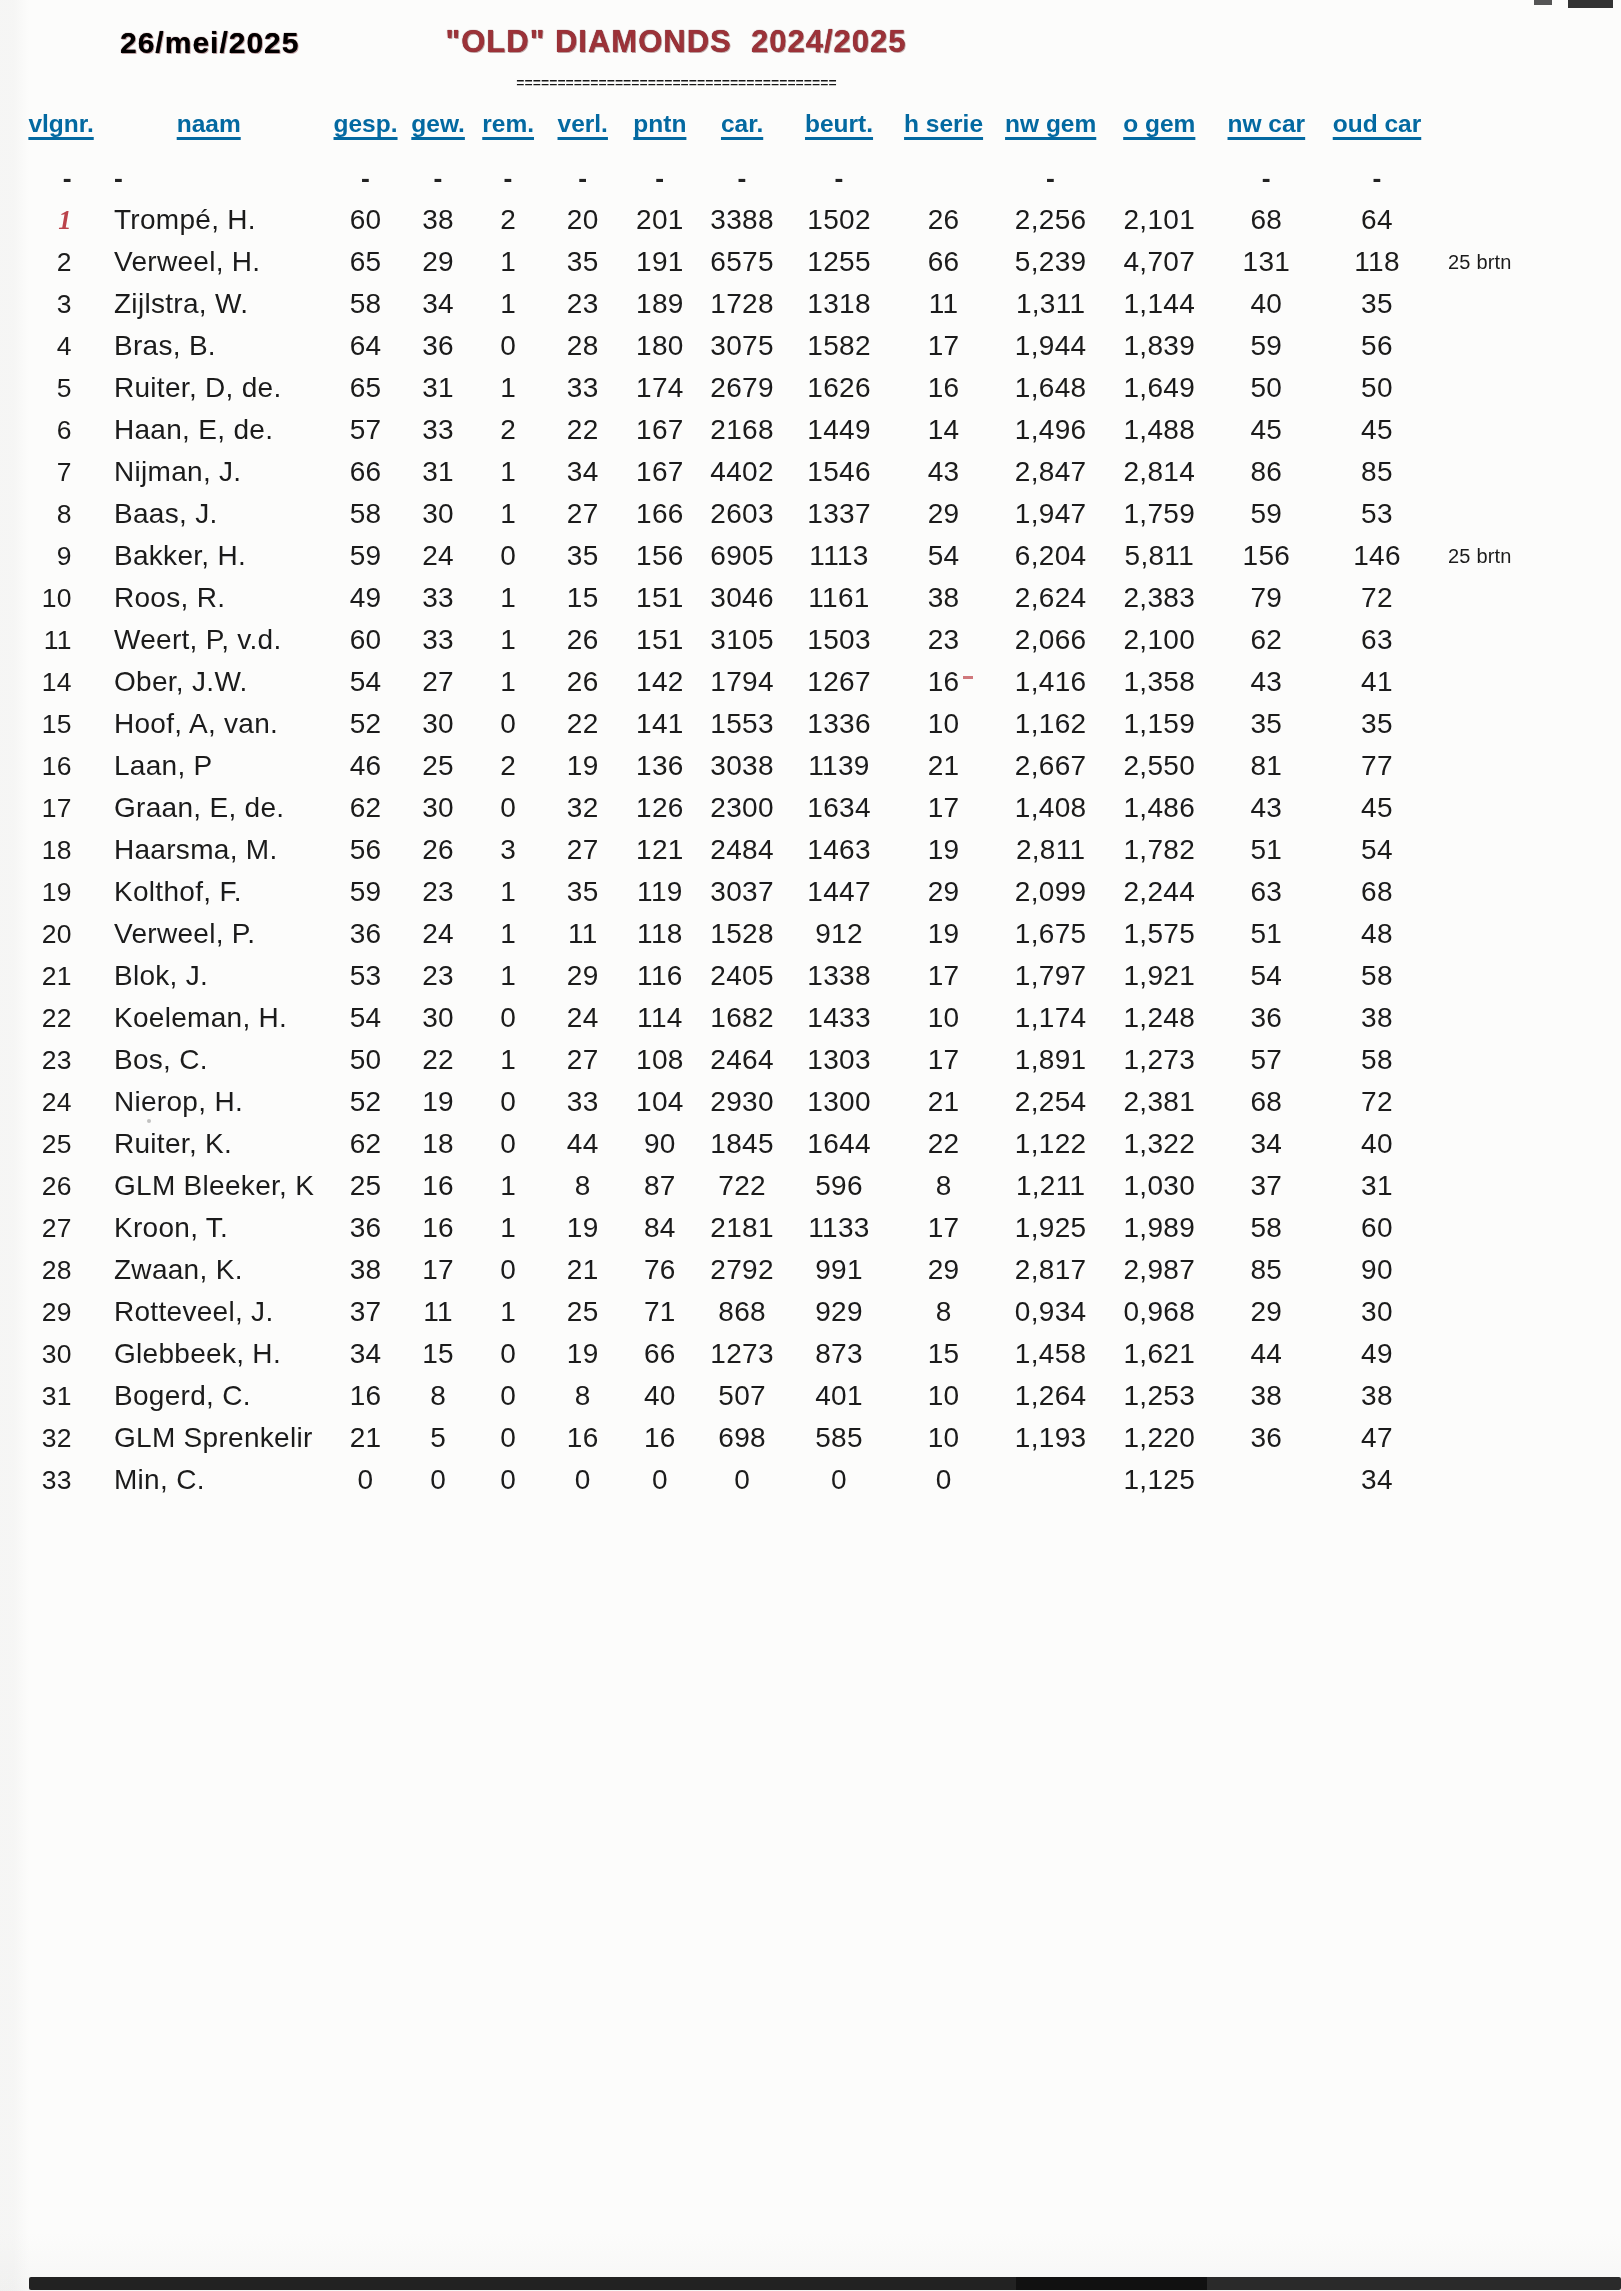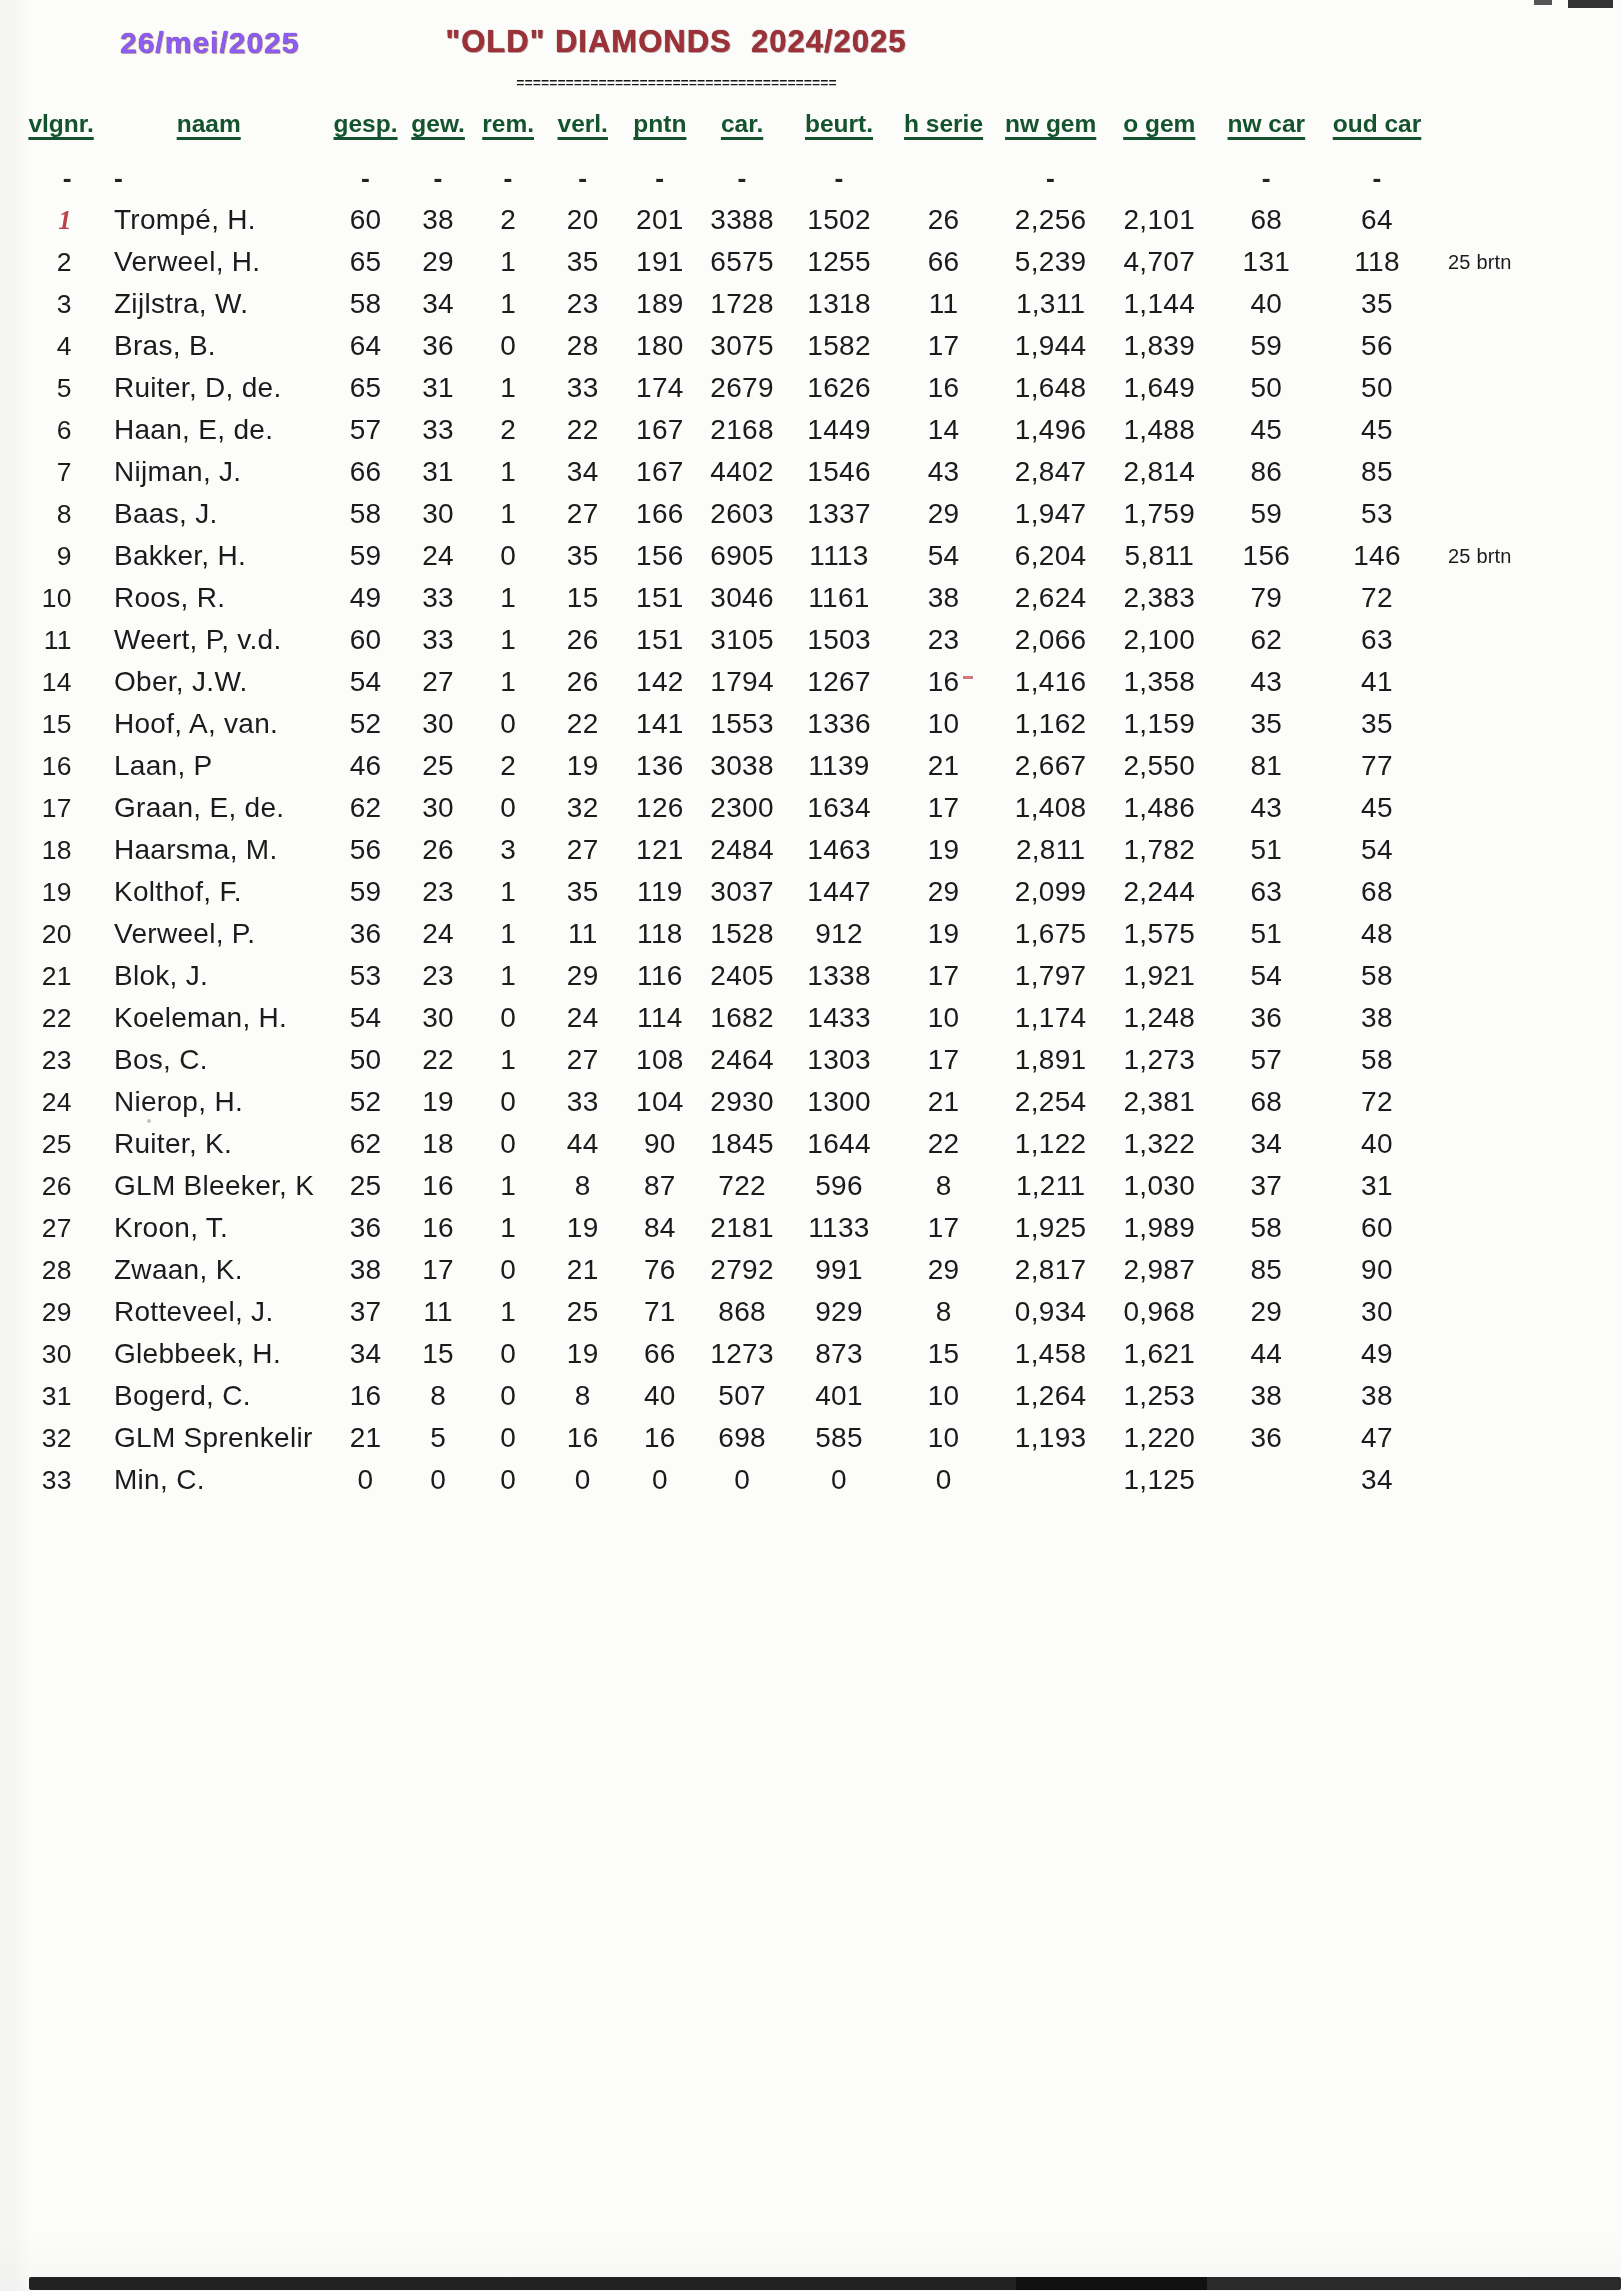--- a/index.html
+++ b/index.html
@@ -12,21 +12,21 @@
   
   body::before{
     content:"";position:absolute;inset:0;
     background:linear-gradient(90deg, rgba(200,200,200,.12) 0 13.7px, rgba(0,0,0,0) 29px),
                linear-gradient(0deg, rgba(180,180,180,.08), rgba(0,0,0,0) 59px);
     pointer-events:none;
   }
   .date-stamp{
     position:absolute;left:120px;top:25.5px;
     font-size:30px;font-weight:bold;letter-spacing:1px;
-    color:#8b5cf6;text-shadow:0 0 1px #5f1d23, 1px 1px 0 rgba(95,29,35,.35);
+    color:#000000;text-shadow:0 0 1px #5f1d23, 1px 1px 0 rgba(95,29,35,.35);
   }
   .doc-title{
     position:absolute;left:382px;top:23.5px;width:588px;text-align:center;
     font-size:31px;font-weight:bold;letter-spacing:1px;
     color:#9c3238;text-shadow:0 0 1px #5f1d23, 1px 1px 0 rgba(95,29,35,.35);
     white-space:pre;
   }
   .divider-line{
     position:absolute;left:446px;top:76px;width:461px;text-align:center;
     font-size:13.7px;font-weight:bold;color:#161616;letter-spacing:0;
@@ -39,21 +39,21 @@
   }
   col.c-vlgnr{width:64px;}  col.c-naam{width:235px;}
   col.c-gesp{width:74px;}   col.c-gew{width:69px;}
   col.c-rem{width:69px;}    col.c-verl{width:78px;}
   col.c-pntn{width:74px;}   col.c-car{width:88px;}
   col.c-beurt{width:103px;} col.c-hserie{width:103px;}
   col.c-nwgem{width:108px;} col.c-ogem{width:106px;}
   col.c-nwcar{width:105px;} col.c-oudcar{width:113px;}
   col.c-note{width:137px;}
   thead th{
-    height:47px;padding:0;font-size:24.5px;font-weight:bold;color:#14532d;
+    height:47px;padding:0;font-size:24.5px;font-weight:bold;color:#0369a1;
     text-align:center;vertical-align:top;white-space:nowrap;
   }
   thead th.col-vlgnr{text-align:left;padding-left:3.9px;}
   thead .hlabel{
     display:inline-block;
     text-decoration:underline;text-decoration-thickness:2.5px;text-underline-offset:4.9px;
   }
   thead .hlabel:empty{text-decoration:none;}
   tbody td{
     height:42px;padding:0;font-size:28px;line-height:1;

